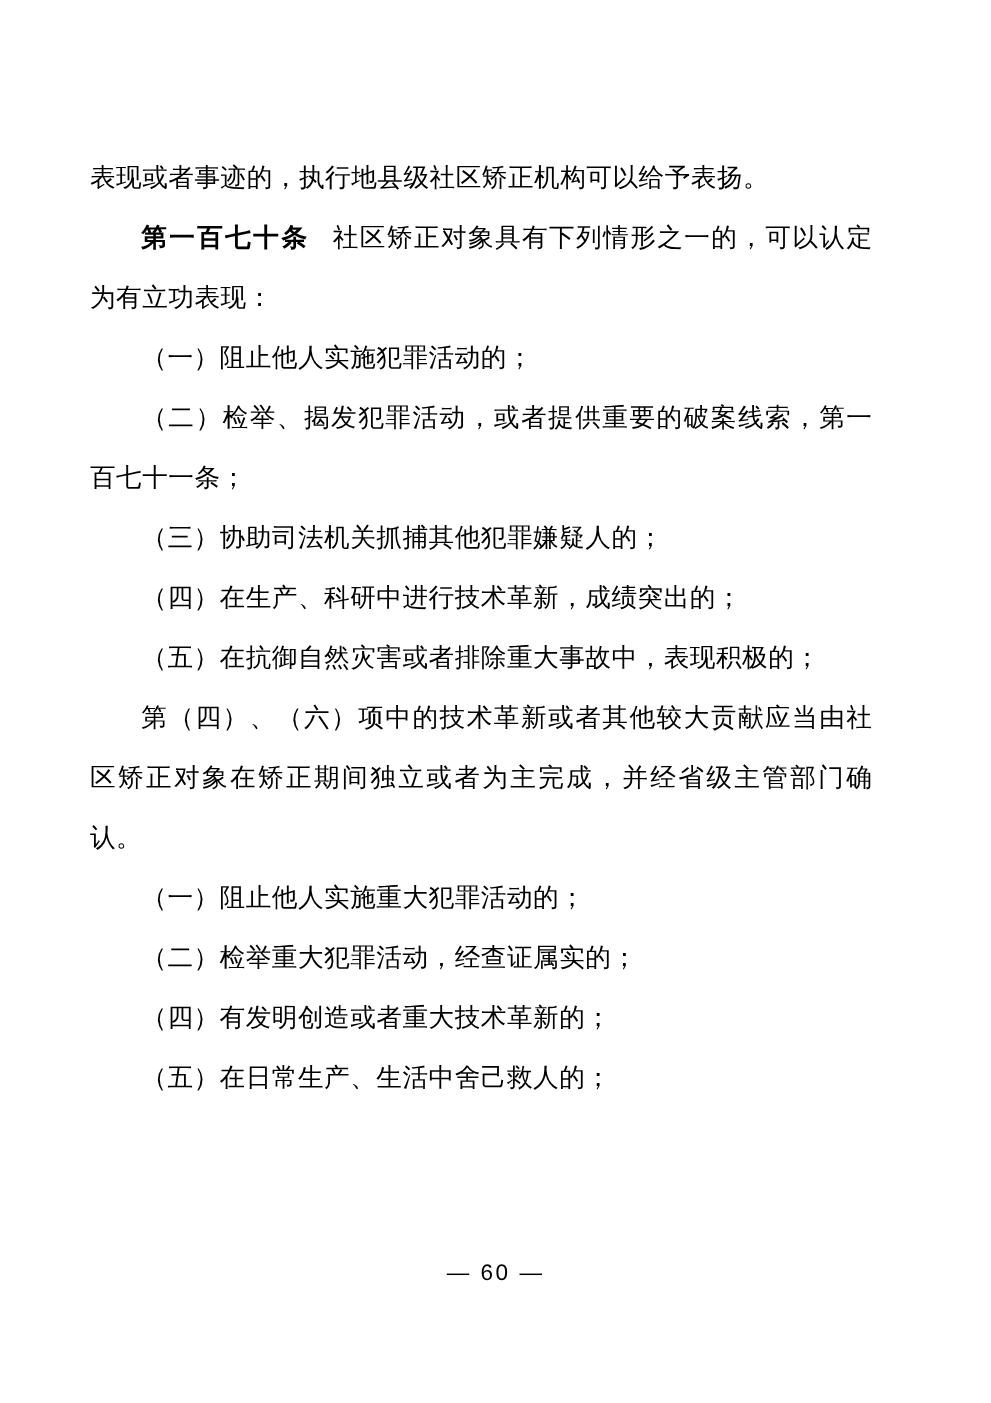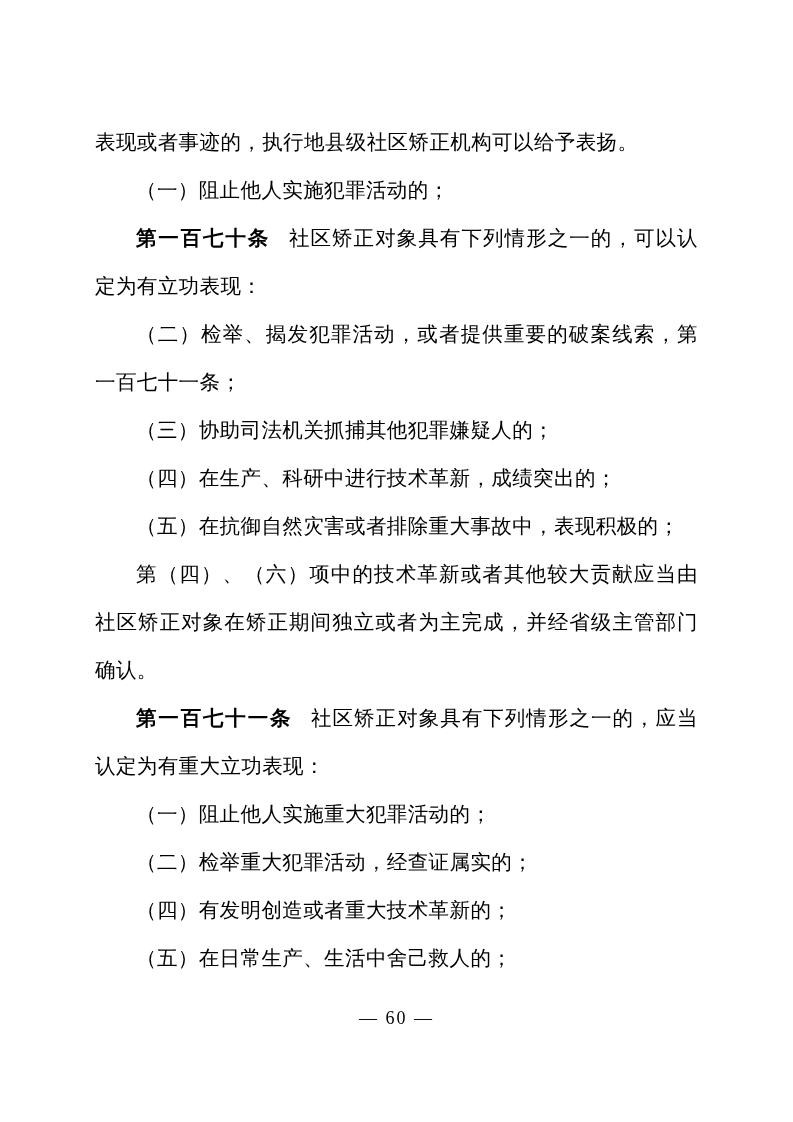--- a/index.html
+++ b/index.html
@@ -12,21 +12,21 @@
     background: #ffffff;
     font-family: "DejaVu Serif", "Liberation Serif", serif;
     color: #000000;
     overflow: hidden;
   }
   .page {
     position: relative;
     width: 793px;
     height: 1122px;
     box-sizing: border-box;
-    padding: 118px 95px 0 95px;
+    padding: 118px 95px 0 72px;
   }
   .body-text {
     font-size: 20.5px;
     line-height: 48px;
     text-align: justify;
     text-justify: inter-ideograph;
     letter-spacing: 0.4px;
   }
   .para {
     margin: 0;
@@ -43,40 +43,40 @@
     display: inline-block;
     width: 18px;
   }
   .page-number {
     position: absolute;
     left: 0;
     right: 0;
     bottom: 93px;
     text-align: center;
     font-size: 18px;
-    font-family: Liberation Serif, serif;
+    font-family: Liberation Sans, sans-serif;
     letter-spacing: 2px;
   }
 </style>
 </head>
 <body>
 
 <div class="page">
   <div class="body-text">
 
     <p class="para">
       <span>表现或者事迹的，执行地县级社区矫正机构可以给予表扬。</span>
     </p>
 
     <p class="para indent">
-      <span>（一）阻止他人实施犯罪活动的；</span>
+      <span class="art-head">第一百七十条</span><span class="art-gap"></span><span>社区矫正对象具有下列情形之一的，可以认定为有立功表现：</span>
     </p>
 
     <p class="para indent">
-      <span class="art-head">第一百七十条</span><span class="art-gap"></span><span>社区矫正对象具有下列情形之一的，可以认定为有立功表现：</span>
+      <span>（一）阻止他人实施犯罪活动的；</span>
     </p>
 
     <p class="para indent">
       <span>（二）检举、揭发犯罪活动，或者提供重要的破案线索，第一百七十一条；</span>
     </p>
 
     <p class="para indent">
       <span>（三）协助司法机关抓捕其他犯罪嫌疑人的；</span>
     </p>
 
@@ -86,23 +86,20 @@
 
     <p class="para indent">
       <span>（五）在抗御自然灾害或者排除重大事故中，表现积极的；</span>
     </p>
 
 
     <p class="para indent">
       <span>第（四）、（六）项中的技术革新或者其他较大贡献应当由社区矫正对象在矫正期间独立或者为主完成，并经省级主管部门确认。</span>
     </p>
 
-    <p class="para indent">
-      <span class="art-head">第一百七十一条</span><span class="art-gap"></span><span>社区矫正对象具有下列情形之一的，应当认定为有重大立功表现：</span>
-    </p>
 
     <p class="para indent">
       <span>（一）阻止他人实施重大犯罪活动的；</span>
     </p>
 
     <p class="para indent">
       <span>（二）检举重大犯罪活动，经查证属实的；</span>
     </p>
 
 

